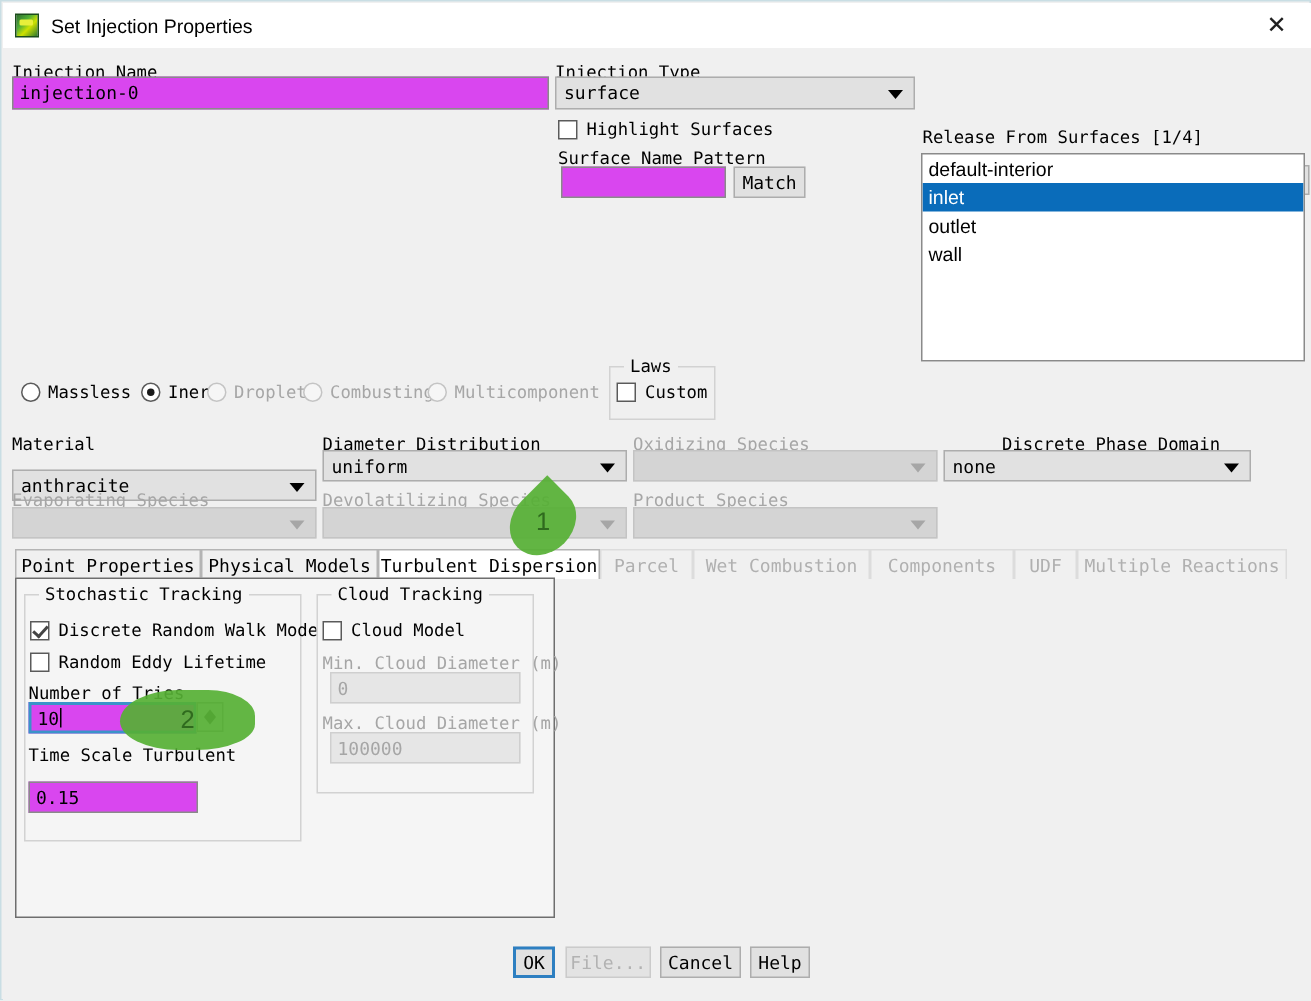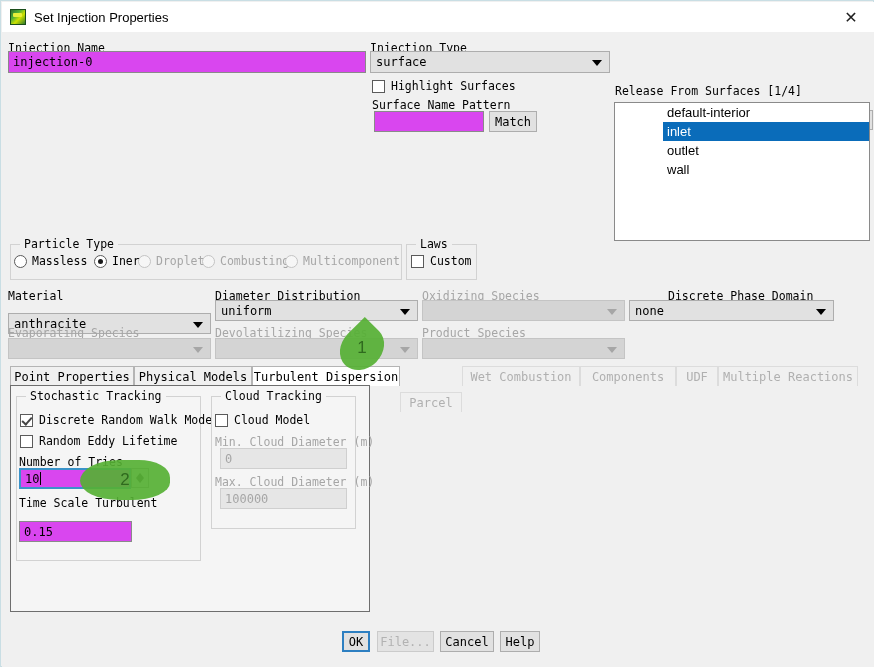--- a/index.html
+++ b/index.html
@@ -198,21 +198,20 @@
     overflow: hidden;
   }
   .listitem {
     height: 19px; line-height: 19px;
     padding-left: 4px;
     font-family: "Liberation Sans", sans-serif;
     font-size: 13px;
     color: #000;
     cursor: pointer;
     white-space: nowrap;
-    margin-left: 48px;
   }
   .listitem.sel { background: #0a6cba; color: #fff; }
   .iconbtn {
     position: absolute;
     width: 20px; height: 20px;
     background: #e1e1e1;
     border: 1px solid #adadad;
     box-sizing: border-box;
     display: flex; align-items: center; justify-content: center;
     cursor: pointer;
@@ -362,23 +361,20 @@
         <rect x="1" y="7" width="10" height="1.6" fill="#222"></rect>
       </svg>
     </div>
     <div class="listbox" style="left:612px; top:70px; width:256px; height:139px;">
       <div class="listitem">default-interior</div>
       <div class="listitem sel">inlet</div>
       <div class="listitem">outlet</div>
       <div class="listitem">wall</div>
     </div>
 
-    <div class="group" style="left:8px; top:212px; width:392px; height:36px;">
-      <span class="gtitle">Particle Type</span>
-    </div>
     <div class="rad" style="left:12px; top:222px;">
       <span class="circ"></span>
       <span>Massless</span>
     </div>
     <div class="rad on" style="left:92px; top:222px;">
       <span class="circ"></span>
       <span>Inert</span>
     </div>
     <div class="rad dis" style="left:136px; top:222px;">
       <span class="circ"></span>
@@ -446,21 +442,21 @@
     <div class="tabstrip">
       <div class="tab" style="left:0px; width:124px;">
           <span>Point Properties</span>
         </div>
       <div class="tab" style="left:124px; width:118px;">
           <span>Physical Models</span>
         </div>
       <div class="tab active" style="left:242px; width:148px;">
           <span>Turbulent Dispersion</span>
         </div>
-      <div class="tab dis" style="left:390px; width:62px;margin-top:26px;">
+      <div class="tab dis" style="left:390px; width:62px;">
           <span>Parcel</span>
         </div>
       <div class="tab dis" style="left:452px; width:118px;">
           <span>Wet Combustion</span>
         </div>
       <div class="tab dis" style="left:570px; width:96px;">
           <span>Components</span>
         </div>
       <div class="tab dis" style="left:666px; width:42px;">
           <span>UDF</span>

